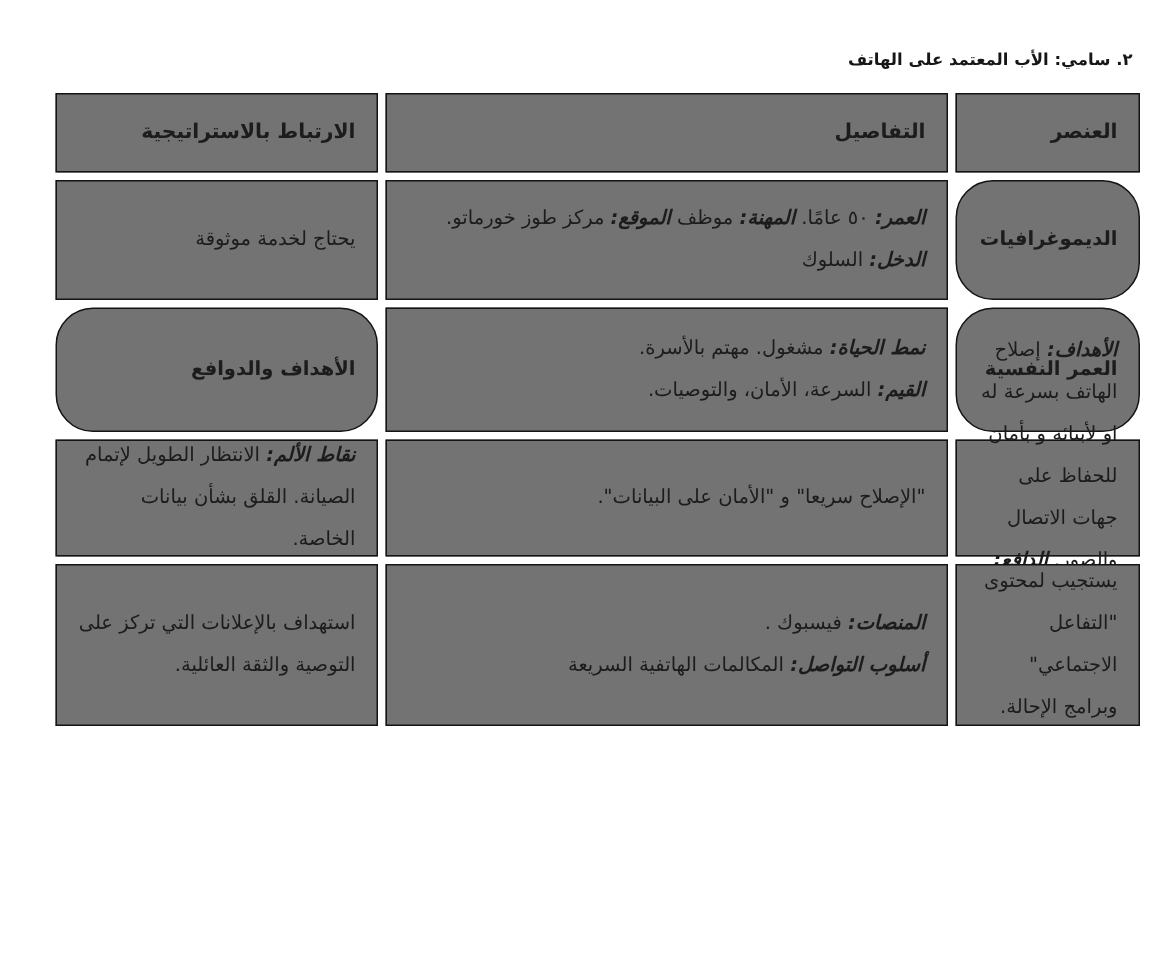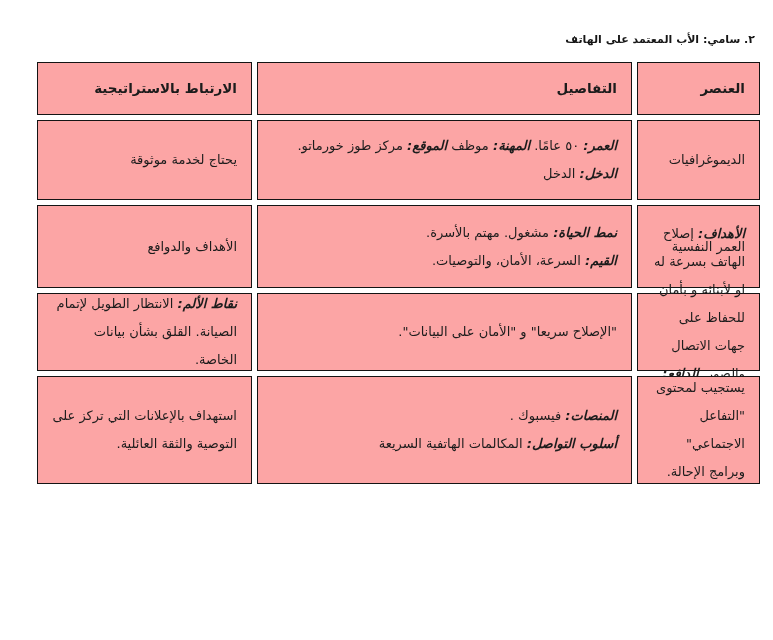--- a/index.html
+++ b/index.html
@@ -32,35 +32,36 @@
     width: 722px;
     display: grid;
     grid-template-columns: 123px 375px 215px; 
     grid-template-rows: 53px 80px 83px 78px 108px 79px;
     gap: 5px;
     direction: rtl;
   }
   .cell {
     box-sizing: border-box;
     border: 1.5px solid #141414;
-    background: #fca5a5;
+    background: #737373;
     display: flex;
     flex-direction: column;
     justify-content: center;
     padding: 5px 14px;
     font-size: 13px;
     line-height: 2.15;
     text-align: right;
   }
   .cell.head {
     font-weight: bold;
     font-size: 13.5px;
   }
   .cell.elem {
-    font-weight: normal;
+    font-weight: bold;
+    border-radius: 25px;
   }
   .cell.details .line {
     display: block;
   }
   .lbl {
     font-weight: bold;
     font-style: italic;
   }
 </style>
 </head>
@@ -69,21 +70,21 @@
 <div class="page-title">٢. سامي: الأب المعتمد على الهاتف</div>
 
 <div class="grid">
 
   <div class="cell head">العنصر</div>
   <div class="cell head">التفاصيل</div>
   <div class="cell head">الارتباط بالاستراتيجية</div>
 
   <div class="cell elem">الديموغرافيات</div>
   <div class="cell details">
-      <div class="line"><span class="lbl">العمر:</span><span> ٥٠ عامًا. </span><span class="lbl">المهنة:</span><span> موظف </span><span class="lbl">الموقع:</span><span> مركز طوز خورماتو. </span><span class="lbl">الدخل:</span><span> الدخل</span></div>
+      <div class="line"><span class="lbl">العمر:</span><span> ٥٠ عامًا. </span><span class="lbl">المهنة:</span><span> موظف </span><span class="lbl">الموقع:</span><span> مركز طوز خورماتو. </span><span class="lbl">الدخل:</span><span> السلوك</span></div>
     </div>
   <div class="cell strategy">يحتاج لخدمة موثوقة</div>
 
   <div class="cell elem">العمر النفسية</div>
   <div class="cell details">
       <div class="line"><span class="lbl">نمط الحياة:</span><span> مشغول. مهتم بالأسرة.</span></div>
       <div class="line"><span class="lbl">القيم:</span><span> السرعة، الأمان، والتوصيات.</span></div>
     </div>
 
   <div class="cell elem">الأهداف والدوافع</div>

